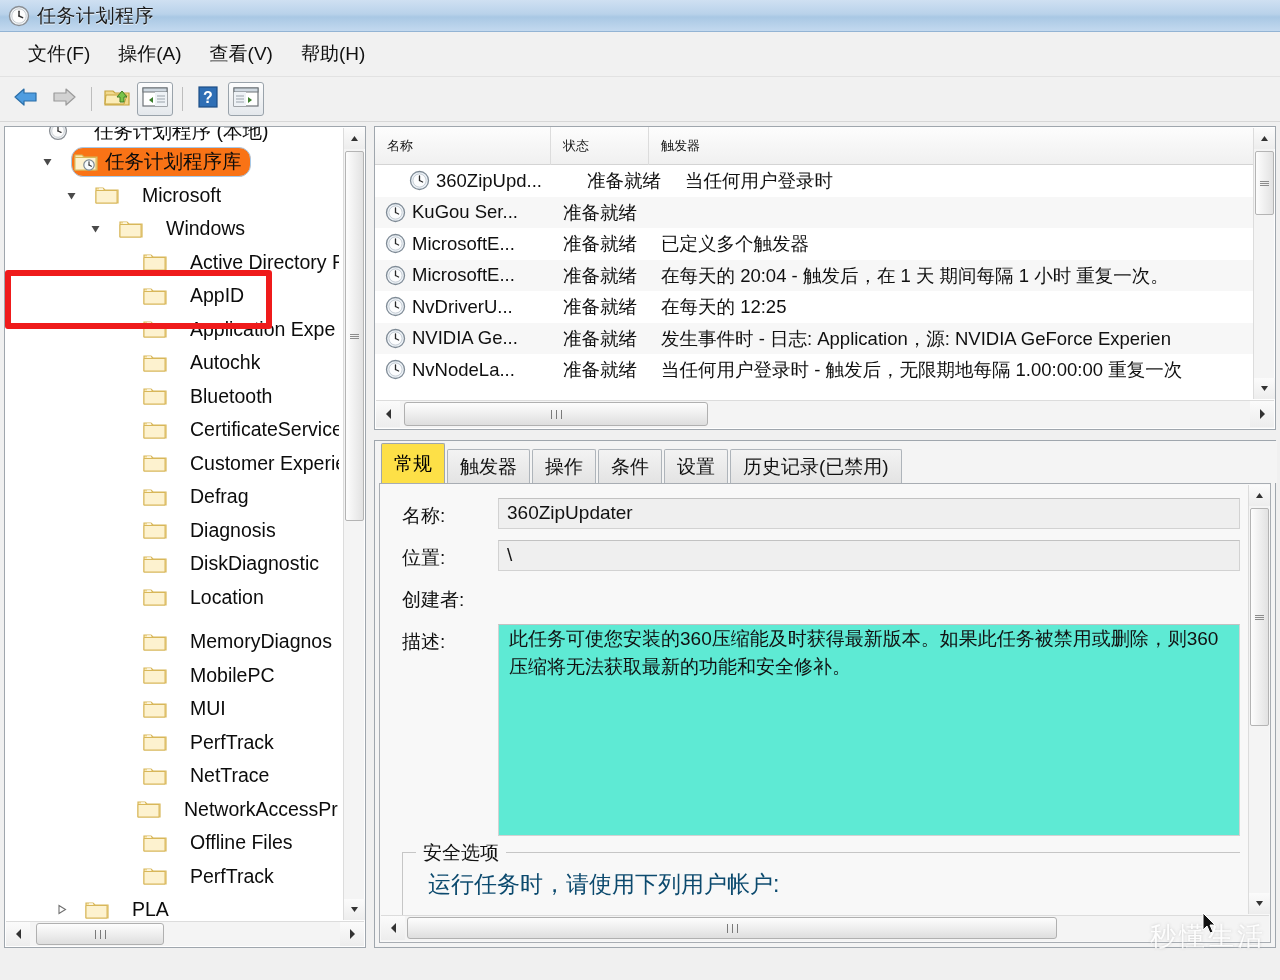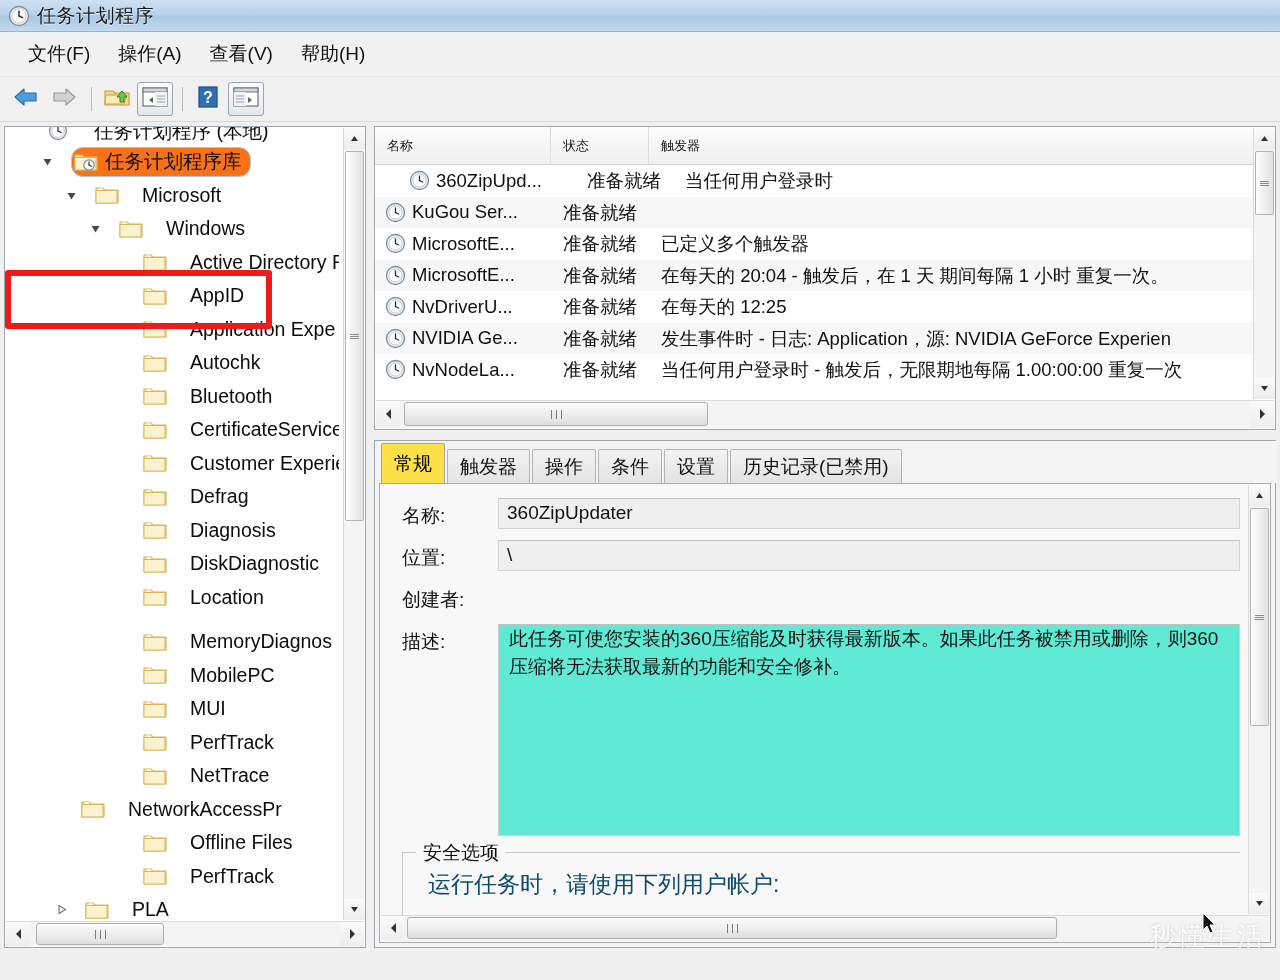--- a/index.html
+++ b/index.html
@@ -523,21 +523,21 @@
           </div>
           <div class="tree-node" style="padding-left: 106px;">
             <span class="tw-arrow"></span>
             <span class="node-icon"><svg width="24" height="20" viewBox="0 0 24 20">
                 <path d="M1 3 h7 l2 2 h13 v13 H1 Z" fill="#fbe8b0" stroke="#d8b75a" stroke-width="1.2"></path>
                 <path d="M1 5.5 h21 v12.5 H1 Z" fill="#fdf2cf" stroke="#d8b75a" stroke-width="1"></path>
                 <path d="M4 3.2 h4 v1.6 h-4 Z" fill="#ffffff" opacity=".75"></path>
               </svg></span>
             <span class="node-label">NetTrace</span>
           </div>
-          <div class="tree-node" style="padding-left: 44px;">
+          <div class="tree-node" style="padding-left: 100px;">
             <span class="tw-arrow"></span>
             <span class="node-icon"><svg width="24" height="20" viewBox="0 0 24 20">
                 <path d="M1 3 h7 l2 2 h13 v13 H1 Z" fill="#fbe8b0" stroke="#d8b75a" stroke-width="1.2"></path>
                 <path d="M1 5.5 h21 v12.5 H1 Z" fill="#fdf2cf" stroke="#d8b75a" stroke-width="1"></path>
                 <path d="M4 3.2 h4 v1.6 h-4 Z" fill="#ffffff" opacity=".75"></path>
               </svg></span>
             <span class="node-label">NetworkAccessPr</span>
           </div>
           <div class="tree-node" style="padding-left: 106px;">
             <span class="tw-arrow"></span>

